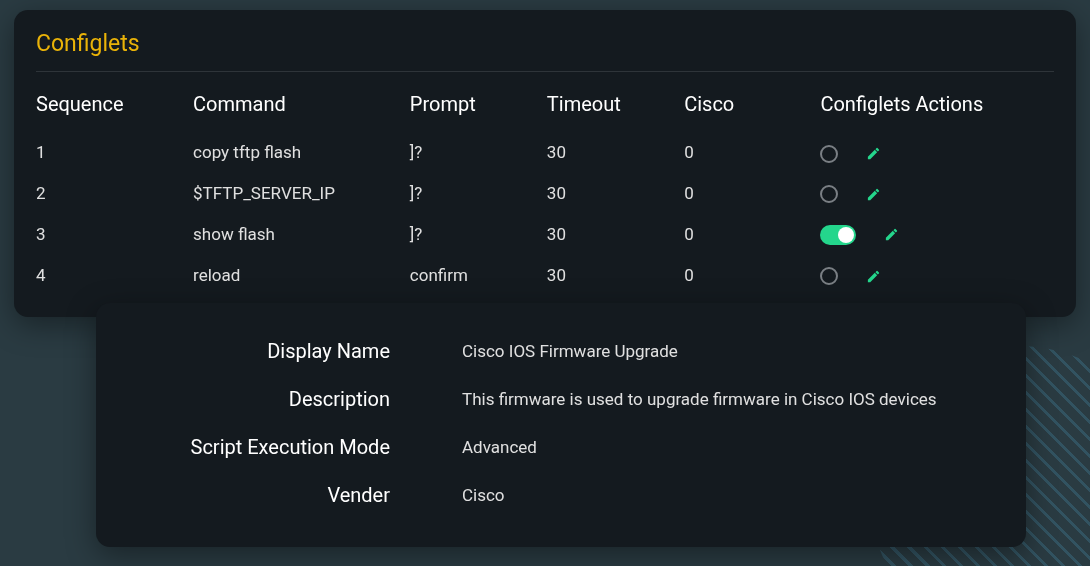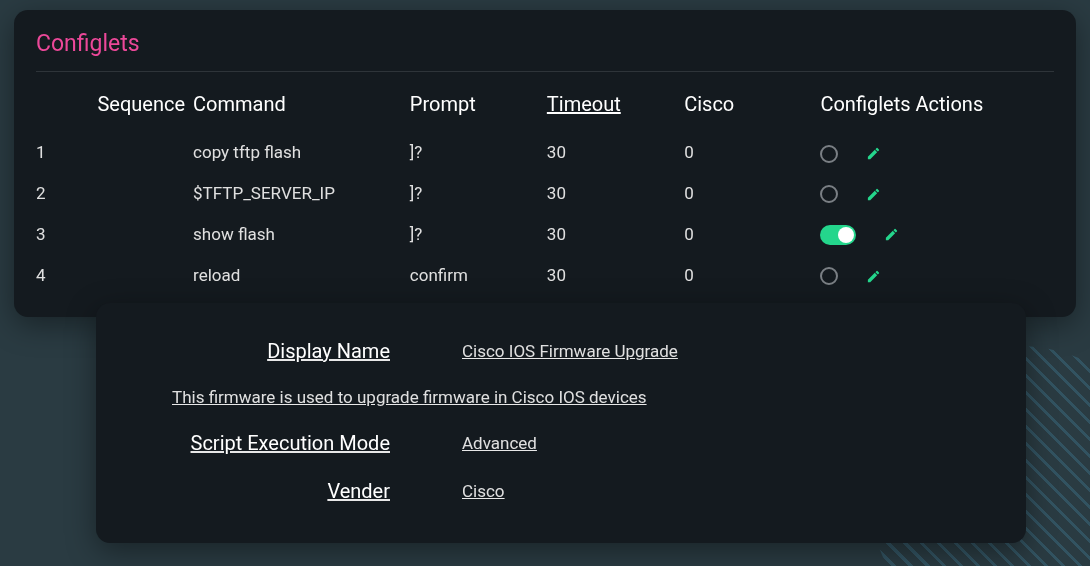--- a/index.html
+++ b/index.html
@@ -38,21 +38,21 @@
   .card-top {
     left: 14px;
     top: 10px;
     width: 1062px;
     padding: 10px 22px 22px 22px;
     z-index: 1;
   }
   .card-title {
     font-size: 23px;
     font-weight: 400;
-    color: #ec4899;
+    color: #eab308;
     padding: 10px 0 14px 0;
     border-bottom: 1px solid #2e3439;
   }
   table {
     width: 100%;
     border-collapse: collapse;
     margin-top: 14px;
   }
   th {
     text-align: left;
@@ -62,24 +62,24 @@
     padding: 6px 8px 16px 0;
   }
   td {
     text-align: left;
     font-size: 17px;
     font-weight: 400;
     color: #e0e0e0;
     padding: 10px 8px 10px 0;
     vertical-align: middle;
   }
-  .col-seq { width: 160px; text-align: right; }
+  .col-seq { width: 160px; }
   .col-cmd { width: 220px; }
   .col-prompt { width: 140px; }
-  .col-timeout { width: 140px; text-decoration: underline; }
+  .col-timeout { width: 140px; }
   .col-delay { width: 140px; }
   .col-actions { width: 240px; }
   .radio {
     display: inline-block;
     width: 18px;
     height: 18px;
     border: 2px solid #7a7f84;
     border-radius: 50%;
     vertical-align: middle;
     cursor: pointer;
@@ -111,21 +111,20 @@
     vertical-align: middle;
     cursor: pointer;
   }
   .edit-icon svg { display: block; }
   .card-bottom {
     left: 96px;
     top: 303px;
     width: 930px;
     padding: 24px 28px 28px 28px;
     z-index: 2;
-    text-decoration: underline;
   }
   .detail-row {
     display: flex;
     align-items: center;
     padding: 12px 0;
   }
   .detail-label {
     width: 290px;
     text-align: right;
     font-size: 20px;
@@ -200,20 +199,21 @@
       </tbody>
   </table>
 </div>
 
 <div class="card card-bottom">
   <div class="detail-row">
     <div class="detail-label">Display Name</div>
     <div class="detail-value">Cisco IOS Firmware Upgrade</div>
   </div>
   <div class="detail-row">
+    <div class="detail-label">Description</div>
     <div class="detail-value">This firmware is used to upgrade firmware in Cisco IOS devices</div>
   </div>
   <div class="detail-row">
     <div class="detail-label">Script Execution Mode</div>
     <div class="detail-value">Advanced</div>
   </div>
   <div class="detail-row">
     <div class="detail-label">Vender</div>
     <div class="detail-value">Cisco</div>
   </div>

